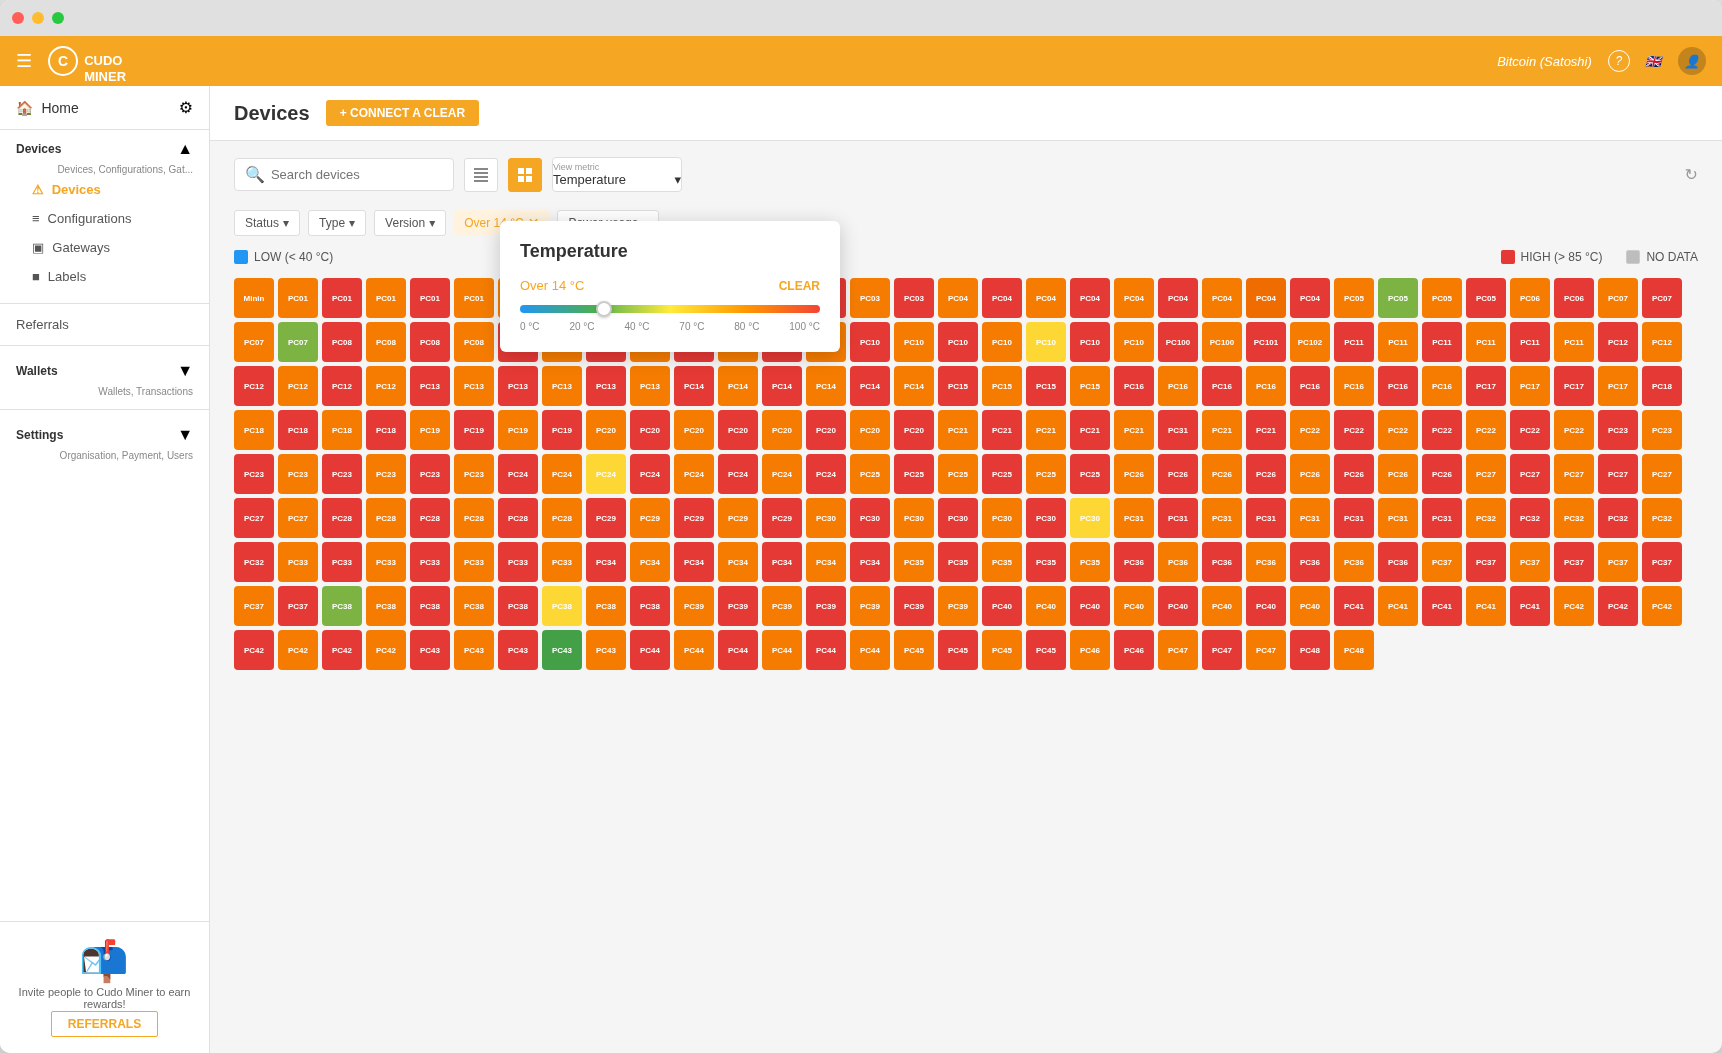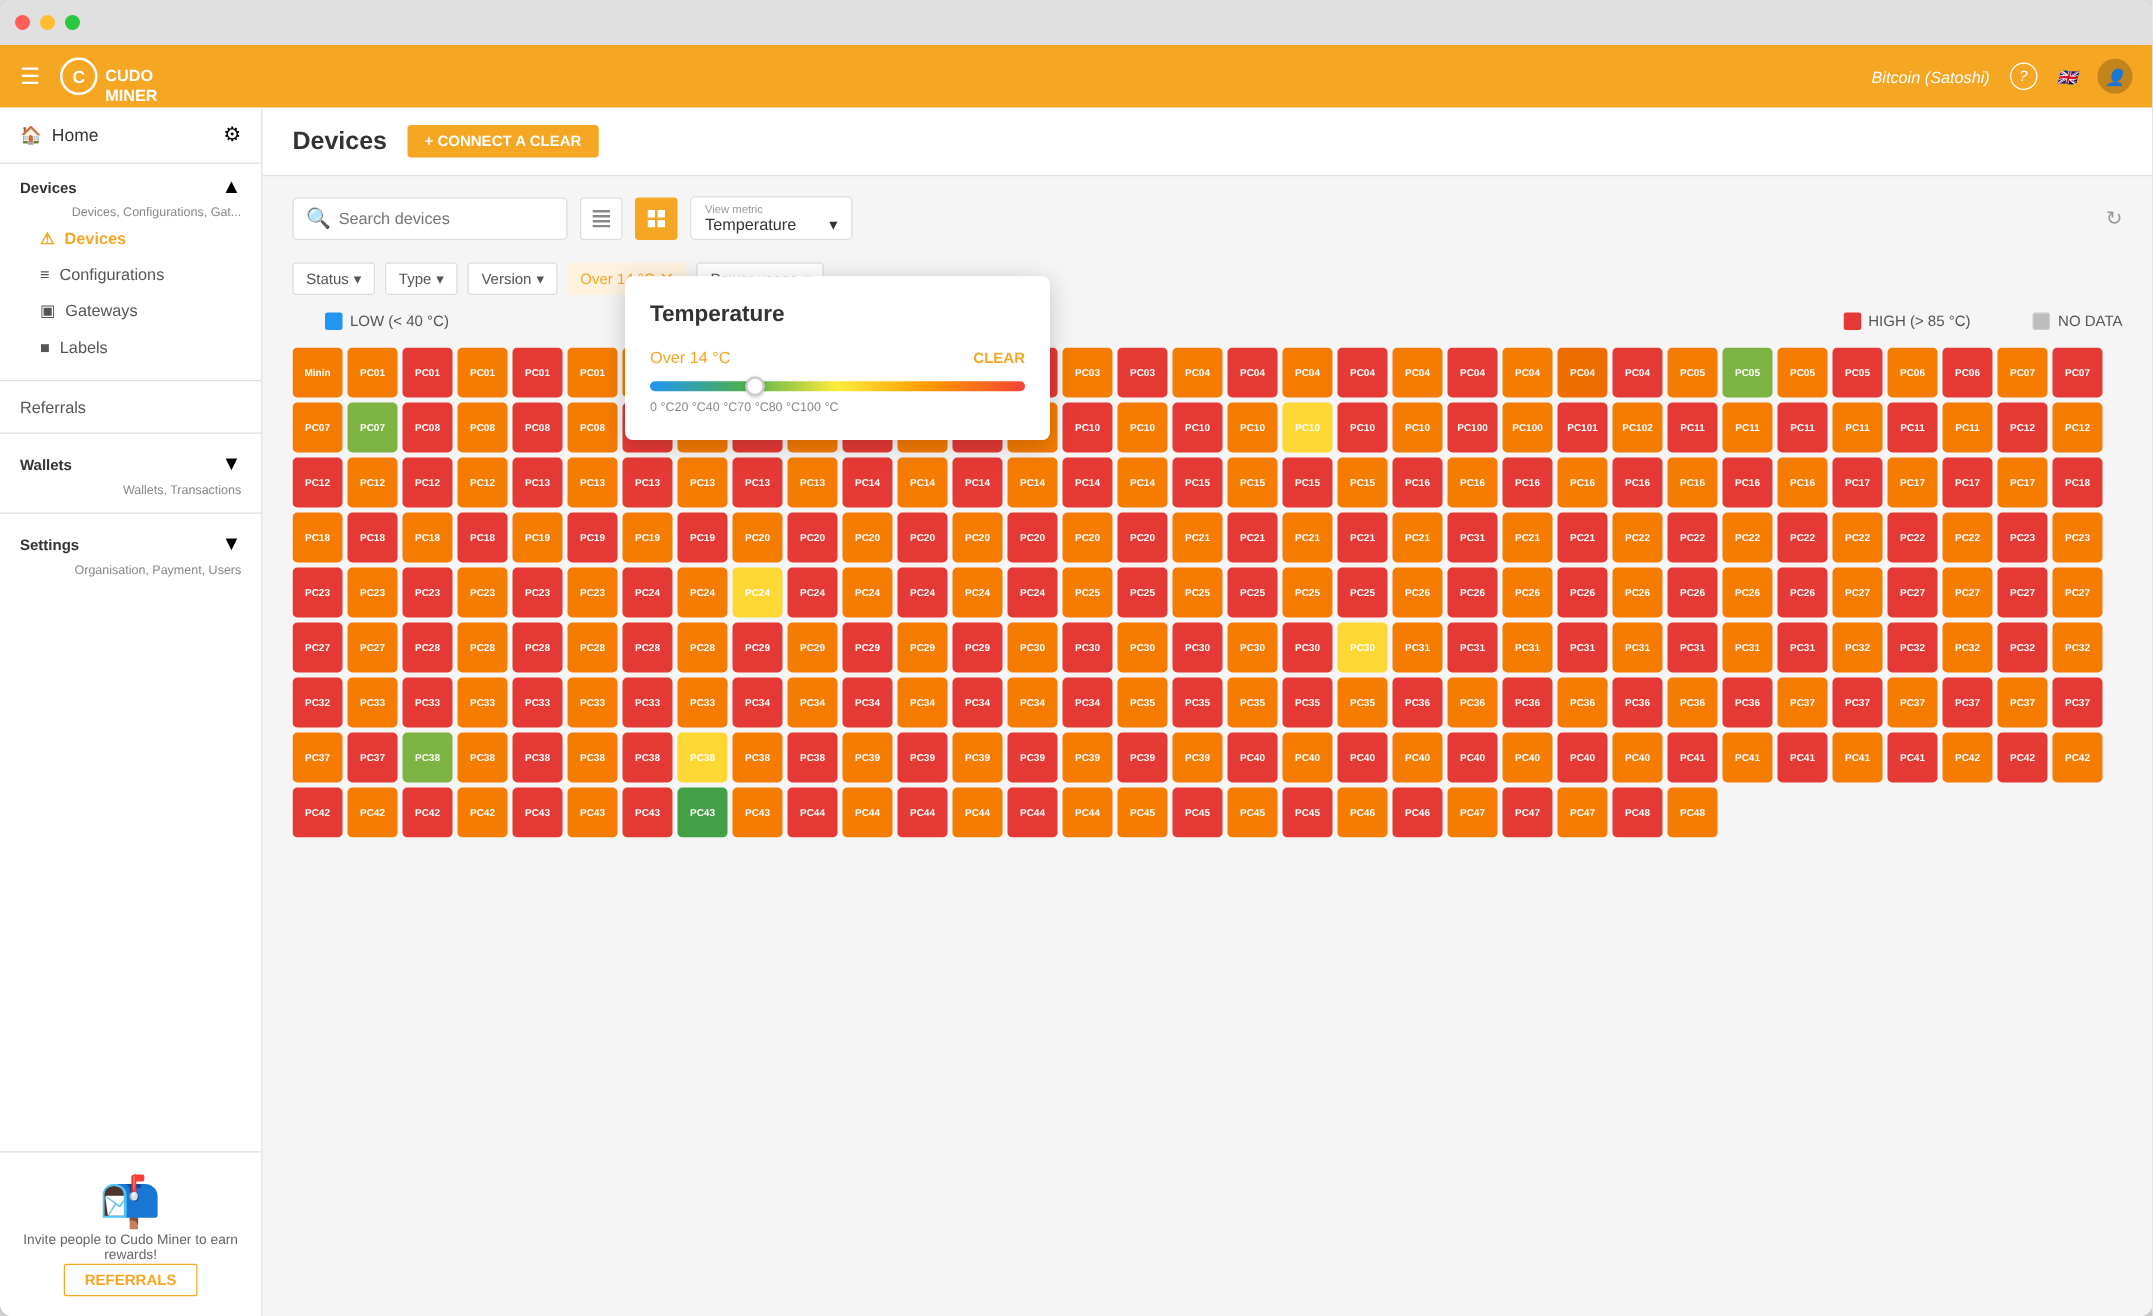--- a/index.html
+++ b/index.html
@@ -48,50 +48,50 @@
     .connect-btn { background: #f5a623; color: white; border: none; padding: 6px 14px; font-size: 12px; cursor: pointer; font-weight: 600; border-radius: 3px; display: flex; align-items: center; gap: 6px; }
 
     .content-body { flex: 1; overflow: hidden; padding: 16px 24px; position: relative; }
 
     
     .toolbar { display: flex; align-items: center; gap: 10px; margin-bottom: 14px; }
     .search-box { display: flex; align-items: center; border: 1px solid #ddd; border-radius: 4px; padding: 6px 10px; background: white; gap: 6px; width: 220px; }
     .search-box input { border: none; outline: none; font-size: 13px; color: #999; width: 100%; background: transparent; }
     .view-btn { width: 34px; height: 34px; border: 1px solid #ddd; background: white; cursor: pointer; display: flex; align-items: center; justify-content: center; border-radius: 3px; }
     .view-btn.active { background: #f5a623; border-color: #f5a623; color: white; }
-    .view-metric-box { display: flex; flex-direction: column; border: 1px solid #ddd; border-radius: 4px; padding: 4px 11px; background: white; cursor: pointer; min-width: 130px; }
+    .view-metric-box { display: flex; flex-direction: column; border: 1px solid #ddd; border-radius: 4px; padding: 4px 0; background: white; cursor: pointer; min-width: 130px; }
     .view-metric-label { font-size: 9px; color: #999; }
     .view-metric-value { font-size: 13px; color: #333; display: flex; align-items: center; justify-content: space-between; gap: 6px; }
     .refresh-btn { margin-left: auto; background: none; border: none; cursor: pointer; color: #999; font-size: 16px; }
 
     
     .filters { display: flex; align-items: center; gap: 8px; margin-bottom: 14px; margin-top: 18px; }
     .filter-btn { border: 1px solid #ddd; background: white; padding: 5px 10px; font-size: 12px; cursor: pointer; border-radius: 3px; display: flex; align-items: center; gap: 4px; color: #555; }
     .filter-active { background: #fff3e0; border-color: #f5a623; color: #f5a623; display: flex; align-items: center; gap: 4px; padding: 5px 10px; border-radius: 3px; font-size: 12px; cursor: pointer; }
     .filter-active .close { font-size: 14px; color: #f5a623; }
 
     
     .legend { display: flex; align-items: center; gap: 24px; margin-bottom: 14px; font-size: 12px; color: #555; }
-    .legend-item { display: flex; align-items: center; gap: 6px; margin-left: 26px; }
+    .legend-item { display: flex; align-items: center; gap: 6px; }
     .legend-color { width: 14px; height: 14px; border-radius: 2px; }
 
     
     .device-grid { display: flex; flex-wrap: wrap; gap: 4px; overflow-y: auto; max-height: calc(100vh - 320px); }
     .device-tile { width: 40px; height: 40px; border-radius: 4px; display: flex; align-items: center; justify-content: center; font-size: 8px; font-weight: 600; color: white; cursor: pointer; flex-shrink: 0; }
 
     
     .temp-popup { position: absolute; top: 80px; left: 290px; background: white; border-radius: 6px; box-shadow: 0 4px 20px rgba(0,0,0,0.2); padding: 20px; width: 340px; z-index: 100; }
     .temp-popup-title { font-size: 18px; font-weight: 600; color: #333; margin-bottom: 16px; }
     .temp-popup-row { display: flex; align-items: center; justify-content: space-between; margin-bottom: 12px; }
     .temp-active { color: #f5a623; font-size: 13px; font-weight: 500; }
     .clear-btn { color: #f5a623; font-size: 12px; font-weight: 600; cursor: pointer; background: none; border: none; }
     .slider-container { position: relative; margin-bottom: 8px; }
     .color-bar { height: 8px; border-radius: 4px; background: linear-gradient(to right, #2196f3, #4caf50, #ffeb3b, #ff9800, #f44336); margin-bottom: 6px; position: relative; }
     .slider-thumb { position: absolute; top: -4px; left: 28%; width: 16px; height: 16px; background: white; border: 2px solid #ccc; border-radius: 50%; cursor: pointer; transform: translateX(-50%); box-shadow: 0 1px 3px rgba(0,0,0,0.2); }
-    .temp-labels { display: flex; justify-content: flex-start; font-size: 10px; color: #888; }
+    .temp-labels { display: flex; justify-content: space-between; font-size: 10px; color: #888; }
 
     
     .c-red { background: #e53935; }
     .c-orange { background: #f57c00; }
     .c-yellow { background: #fdd835; }
     .c-green { background: #7cb342; }
     .c-orange2 { background: #ef6c00; }
     .c-bright-green { background: #43a047; }
   </style>
 </head>

